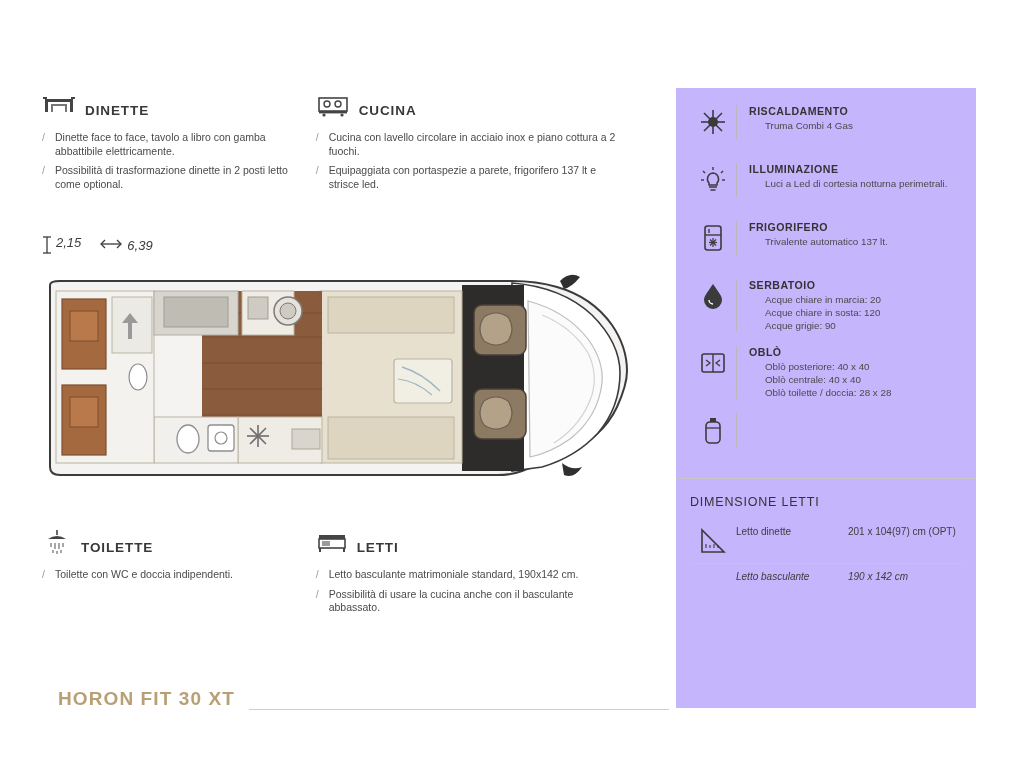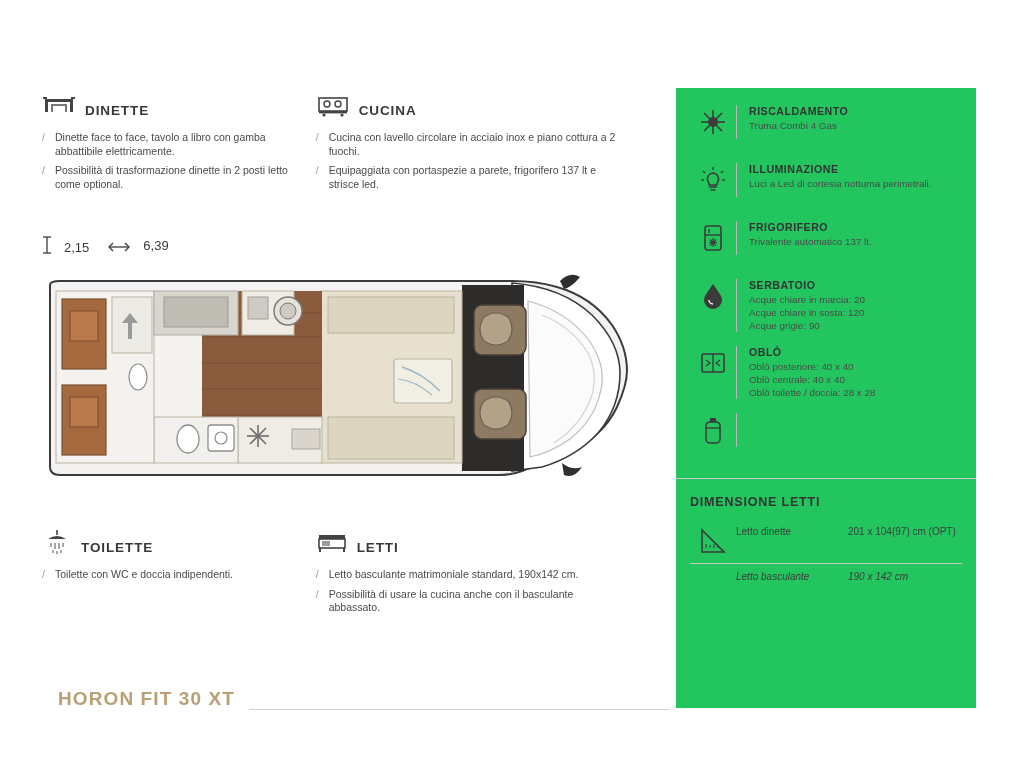--- a/index.html
+++ b/index.html
@@ -66,21 +66,21 @@
   
   .dims {
     margin-top: 38px;
     display: flex;
     align-items: center;
     gap: 18px;
     font-size: 13px;
     color: #3c3c3c;
     height: 20px;
   }
-  .dim-item { display: flex; align-items: flex-end; gap: 12px; }
+  .dim-item { display: flex; align-items: flex-start; gap: 4px; font-style: italic; }
 
   
   .floorplan {
     margin-top: 12px;
     width: 600px;
     height: 230px;
     position: relative;
   }
 
   .feature-grid-bottom {
@@ -88,21 +88,21 @@
     margin-top: 28px;
   }
 
   
   .right-panel {
     position: absolute;
     left: 676px;
     top: 88px;
     width: 300px;
     height: 620px;
-    background: #22c55e;
+    background: #c4b5fd;
   }
   .spec-list {
     padding: 10px 0 0 0;
   }
   .spec-row {
     display: flex;
     align-items: flex-start;
     padding: 7px 12px 7px 14px;
     min-height: 44px;
   }
@@ -124,30 +124,31 @@
     font-size: 10.6px;
     font-weight: bold;
     letter-spacing: 0.5px;
     color: #333;
     margin-bottom: 2px;
   }
   .spec-desc {
     font-size: 9.8px;
     line-height: 13px;
     color: #4a4a4a;
+    margin-left: 16px;
   }
 
   .panel-sep {
     height: 1px;
     background: #c6c6c6;
     margin: 14px 0 0 0;
   }
   .beds-title {
     font-size: 12.5px;
-    font-weight: bold;
+    font-weight: normal;
     letter-spacing: 0.8px;
     color: #333;
     padding: 16px 0 10px 14px;
   }
   .beds-table {
     padding: 0 14px 0 14px;
   }
   .bed-row {
     display: flex;
     border-bottom: 1px solid #c6c6c6;

